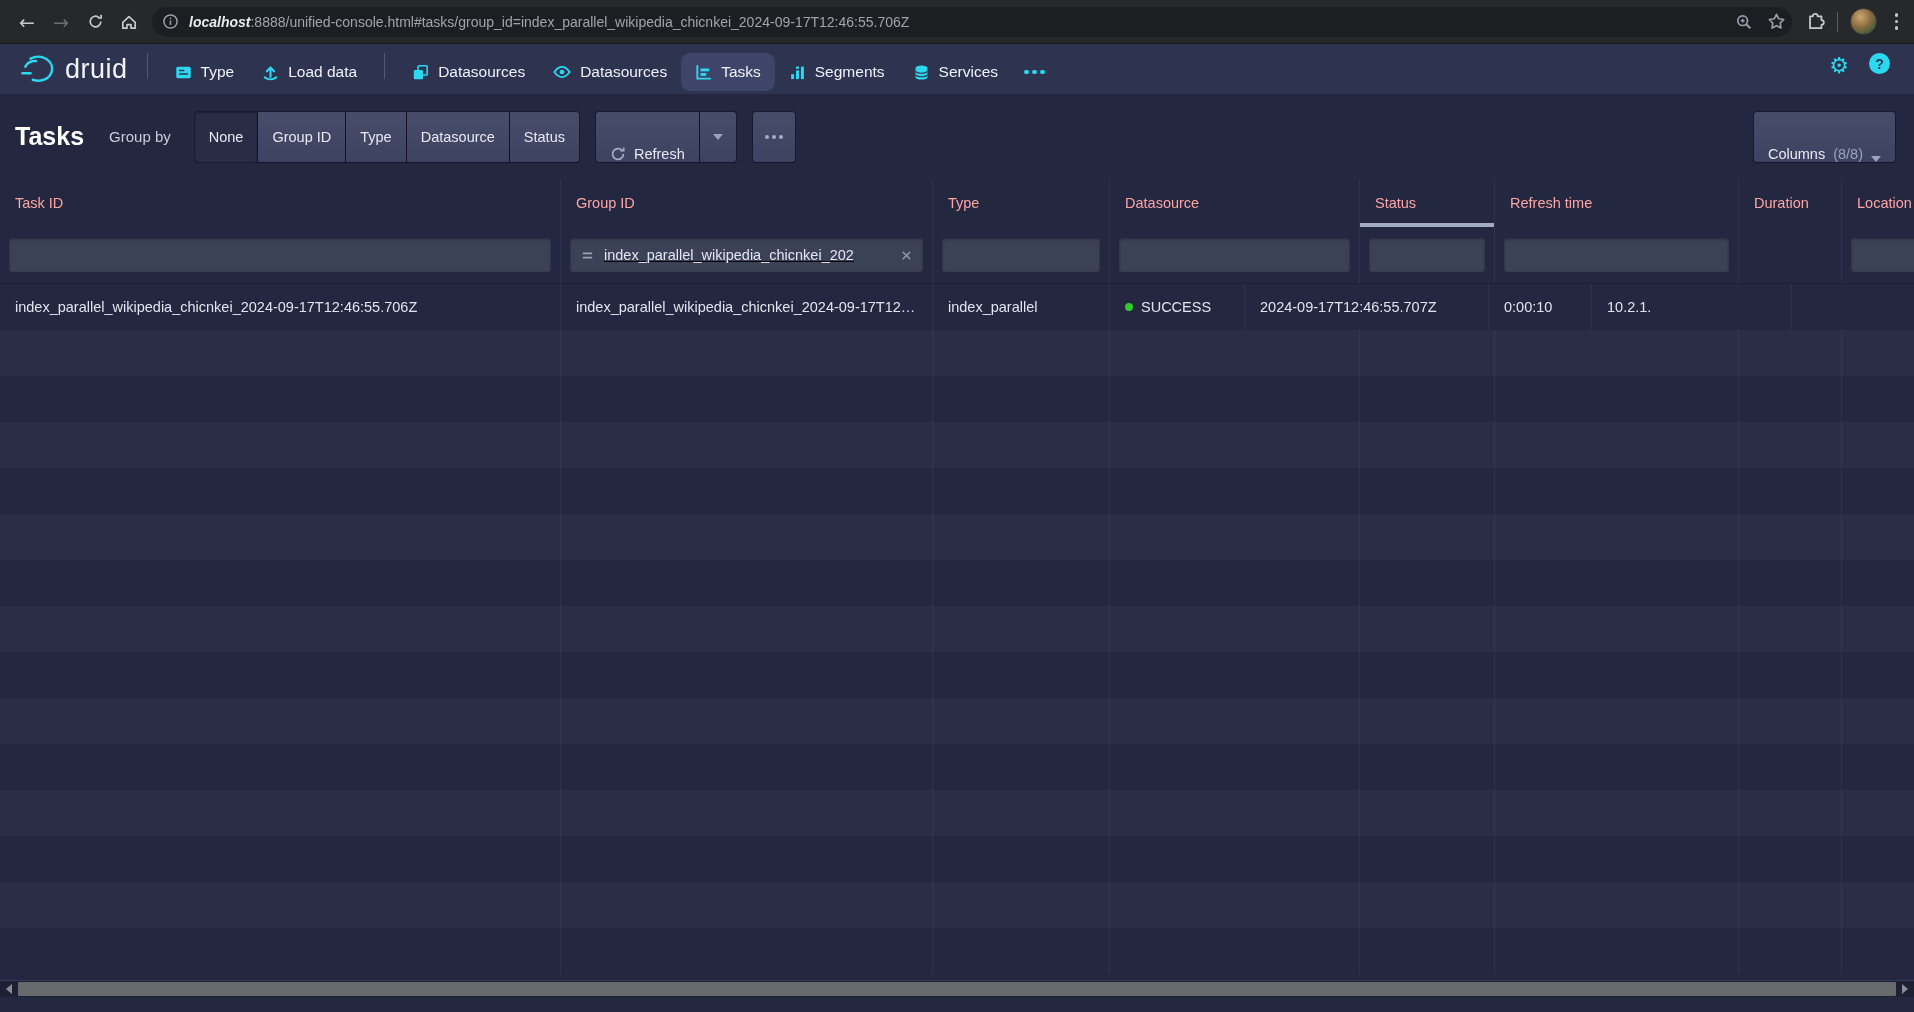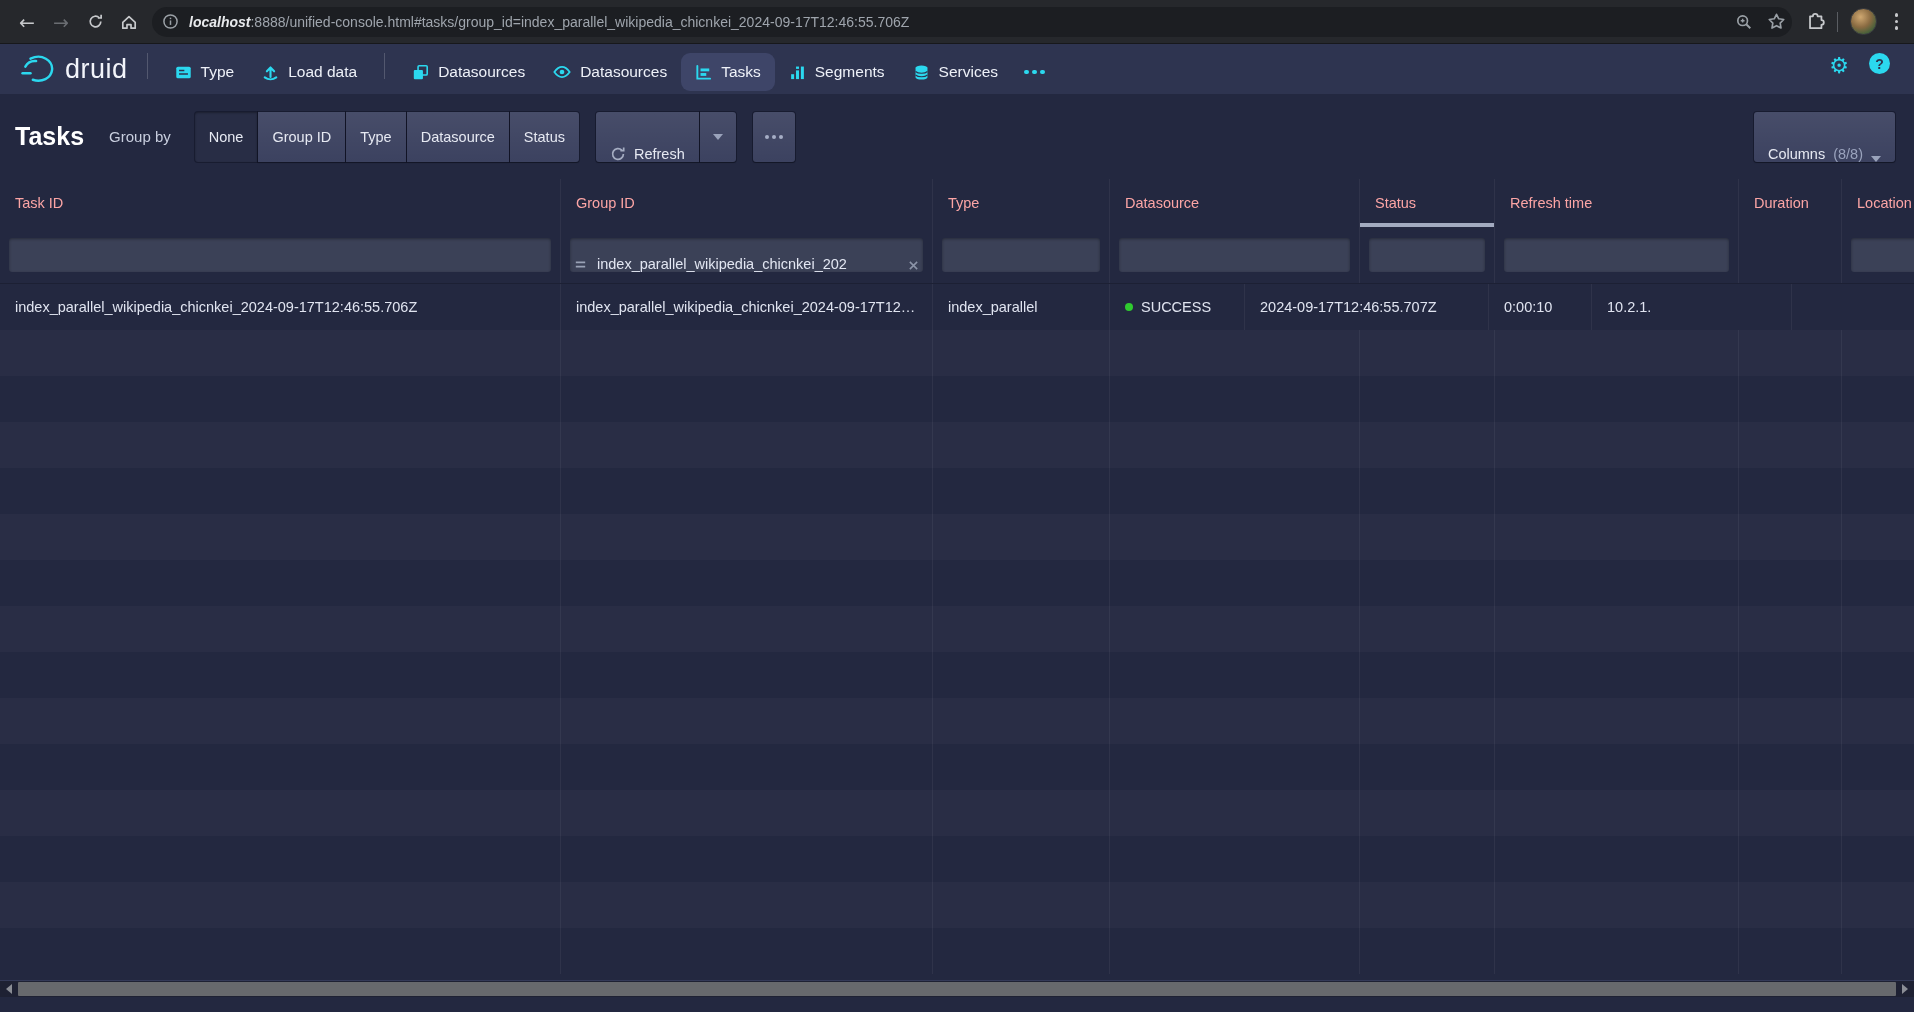--- a/index.html
+++ b/index.html
@@ -77,22 +77,22 @@
   .c4{width:135px}.c5{width:244px}.c6{width:103px}.c7{width:200px}
   .thead { height:48px; }
   .th { font-size:14.5px; color:#fca5a5; position:relative; cursor:default; }
   .th.sorted::after { content:""; position:absolute; left:0; right:0; bottom:0; height:4px; background:#a3abc0; }
   .tfilter { height:57px; border-bottom:1px solid rgba(0,0,0,.18); }
   .tfilter .td { padding:0 9px; }
   .filter-input { flex:1; height:34px; background:#3b4157; border:none; border-radius:3px;
     box-shadow:inset 0 1px 3px rgba(0,0,0,.35); color:#e8ebf5; font-size:14.5px; padding:0 10px;
     font-family:inherit; min-width:0; }
   .filter-chip { flex:1; height:34px; background:#3b4157; border-radius:3px;
-    box-shadow:inset 0 1px 3px rgba(0,0,0,.35); display:flex; align-items:flex-end; gap:9px;
-    padding:0 3px; min-width:0; }
+    box-shadow:inset 0 1px 3px rgba(0,0,0,.35); display:flex; align-items:center; gap:9px;
+    padding:0 10px; min-width:0;text-decoration:underline; }
   .chip-text { flex:1; color:#e2e6f2; font-size:14.5px; overflow:hidden; white-space:nowrap; }
   .trow { height:46px; font-size:14.5px; color:#e0e4f0; }
   .tr.alt { background:rgba(255,255,255,.028); }
   .status-dot { width:8px; height:8px; border-radius:50%; background:#2fca2f; margin-right:8px; flex:none; }
 
   
   .hscroll { position:absolute; left:0; right:0; bottom:15px; height:17px; background:#1e2133;
     border-top:1px solid #343a58; display:flex; align-items:center; padding:0 2px; }
   .hs-btn { width:14px; height:17px; display:flex; align-items:center; justify-content:center; flex:none; }
   .tri-left { width:0; height:0; border-top:5px solid transparent; border-bottom:5px solid transparent;

